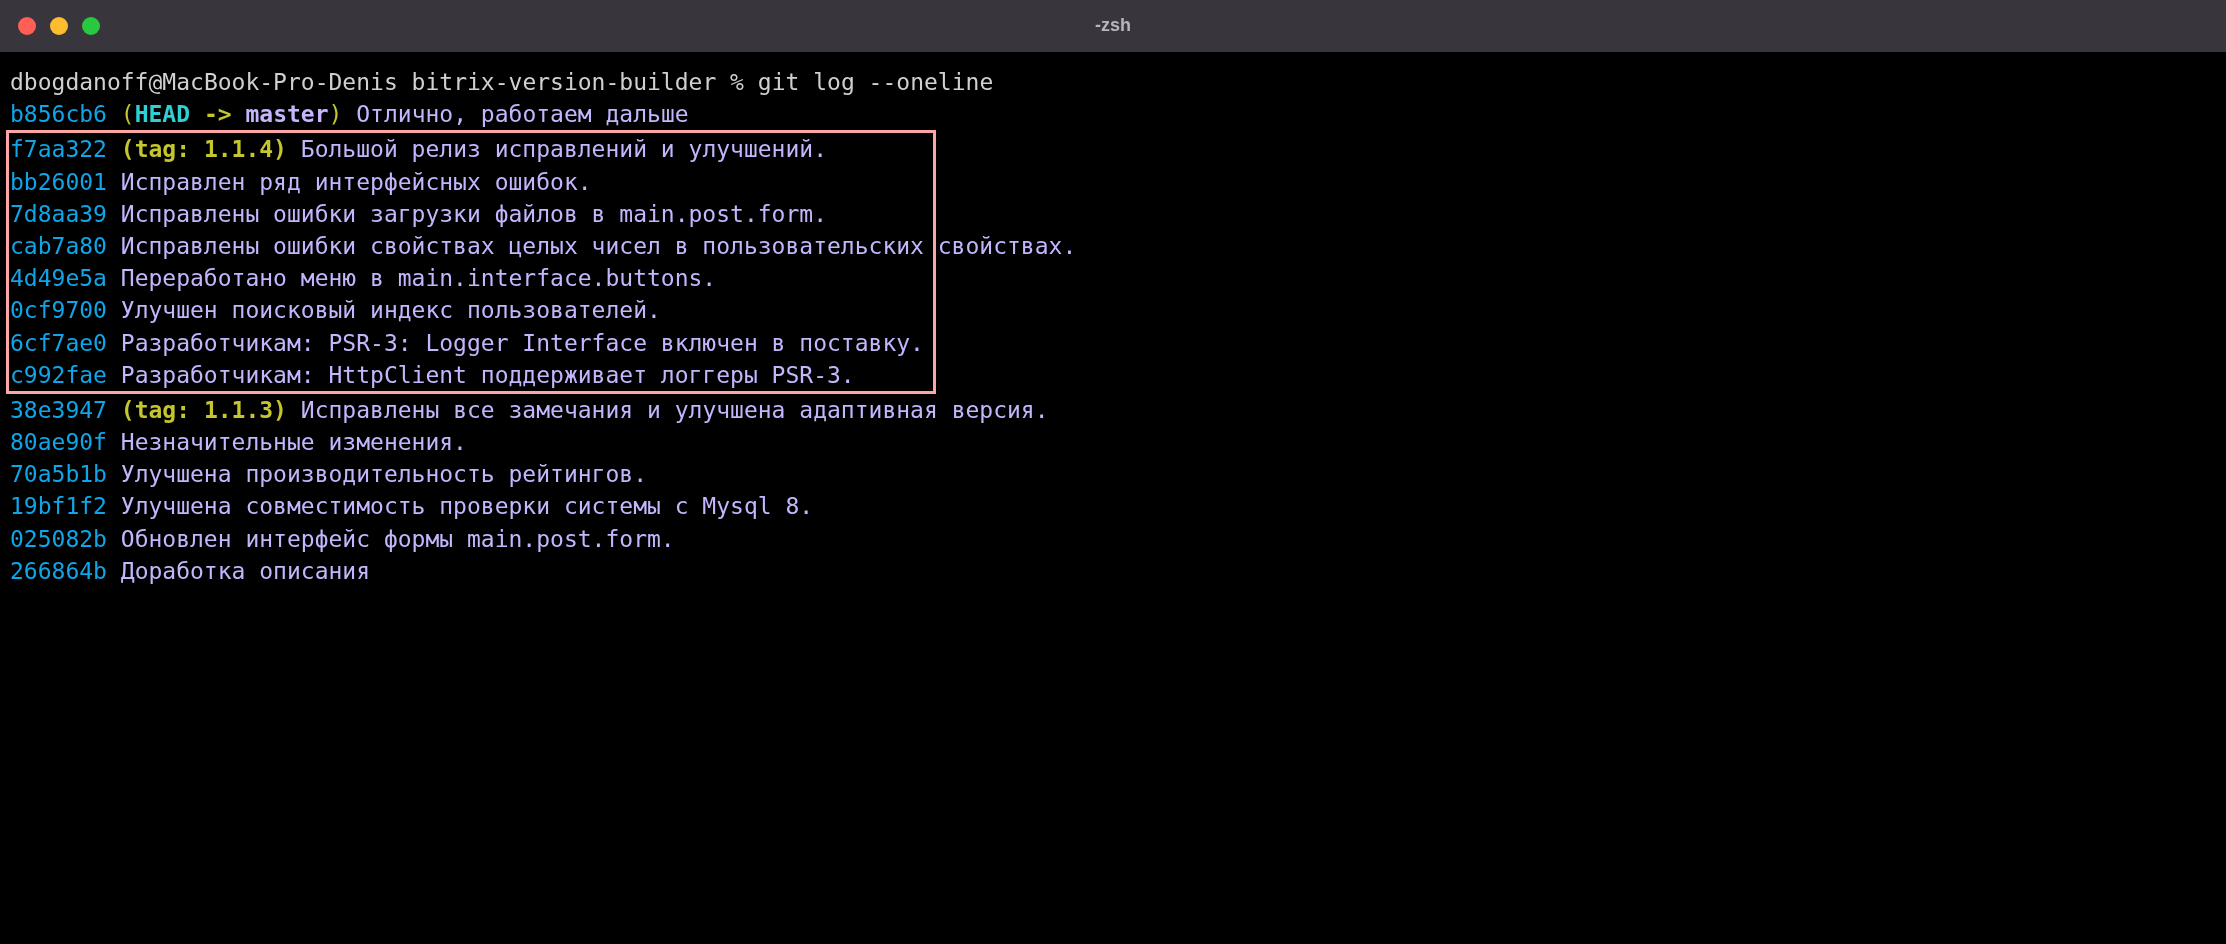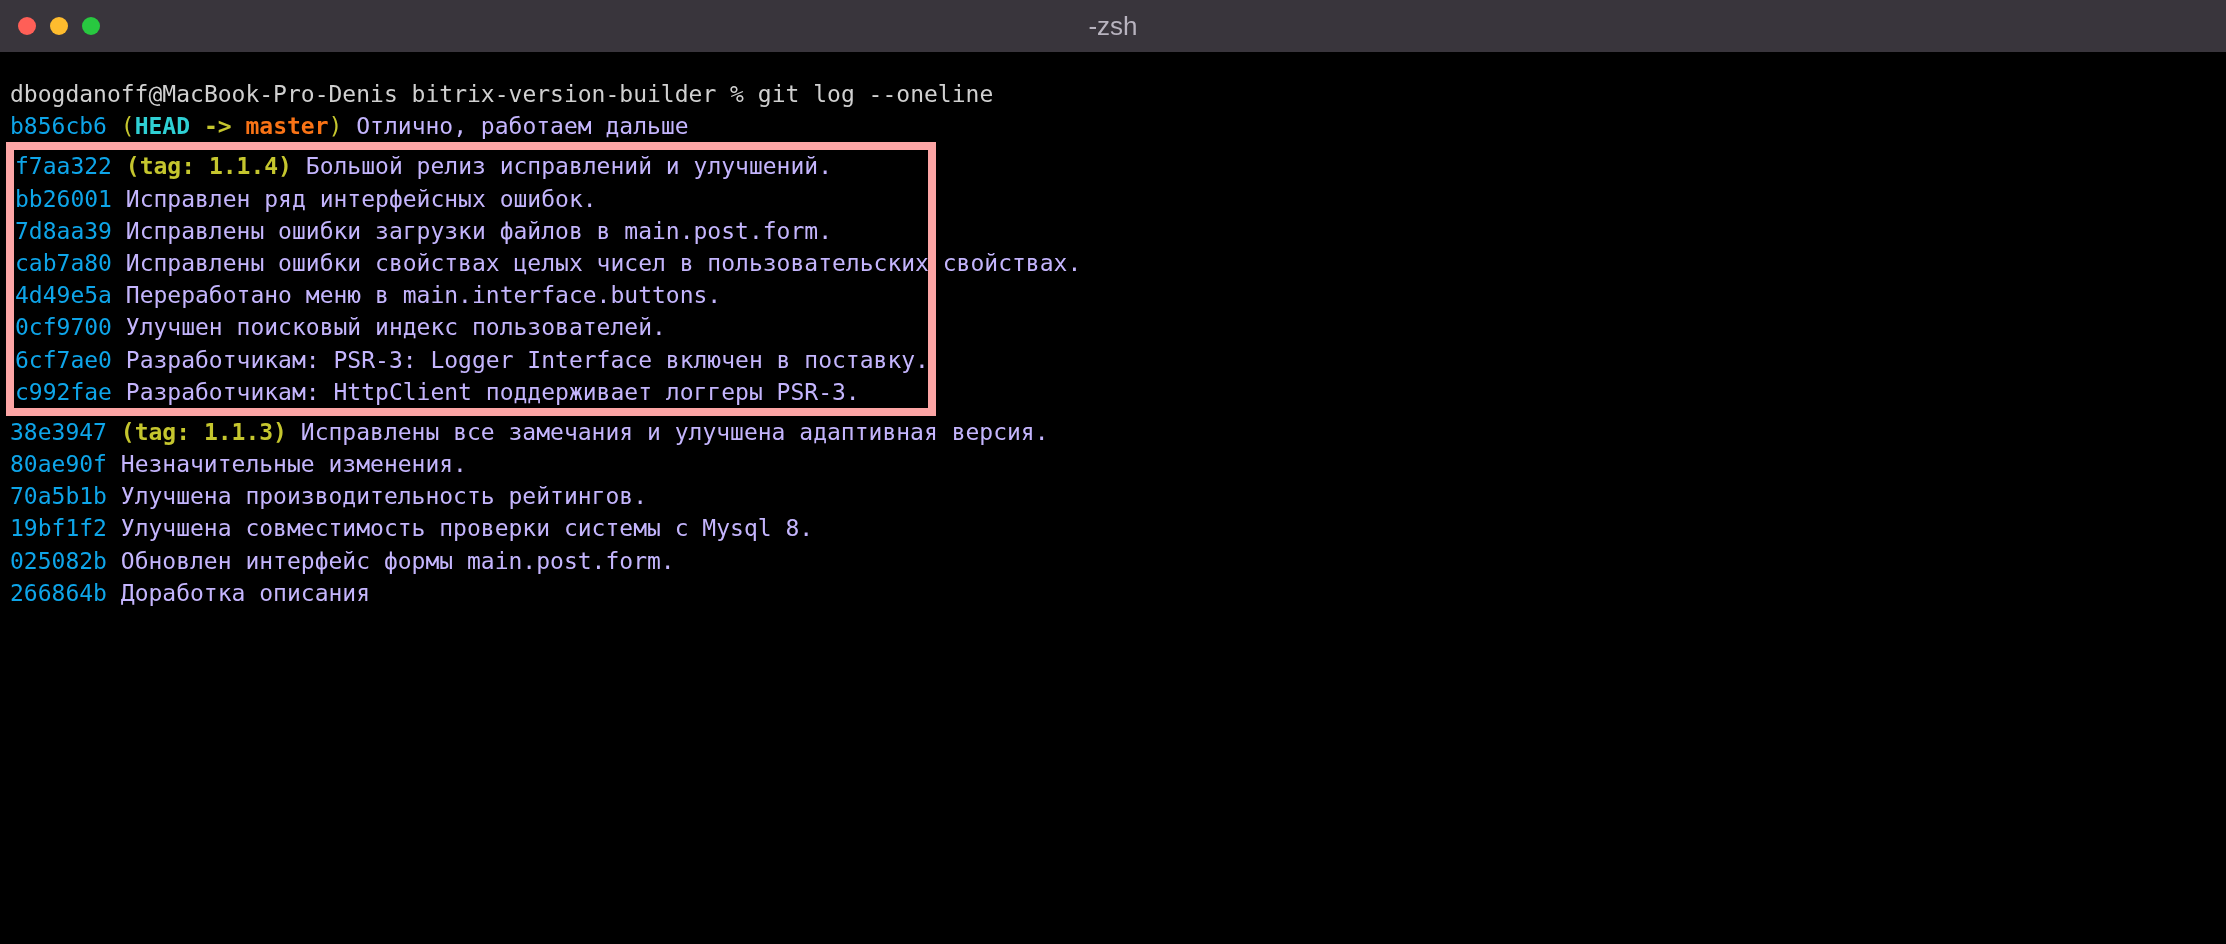--- a/index.html
+++ b/index.html
@@ -31,40 +31,40 @@
       border-radius: 50%;
     }
     .tl-red { background: #ff5f57; }
     .tl-yellow { background: #febc2e; }
     .tl-green { background: #28c840; }
     .titlebar-title {
       position: absolute;
       left: 50%;
       transform: translateX(-50%);
       color: #b8b3bf;
-      font-size: 26px;
-      font-weight: 400;
+      font-size: 18px;
+      font-weight: 700;
       font-family: -apple-system, BlinkMacSystemFont, "Segoe UI", sans-serif;
     }
     .terminal {
-      padding: 26px 10px 0 10px;
+      padding: 14px 10px 0 10px;
     }
     .line {
       white-space: pre;
     }
     .prompt-user { color: #d0d0d0; }
     .hash { color: #0ea5e9; }
     .paren { color: #c5c62e; }
     .head-txt { color: #2fd0d4; font-weight: bold; margin-top: 12px; }
     .arrow { color: #c5c62e; font-weight: bold; }
-    .branch { color: #f97316; font-weight: bold; text-align: right; }
+    .branch { color: #c4b5fd; font-weight: bold; text-align: right; }
     .tag-label { color: #c5c62e; font-weight: bold; }
     .msg { color: #c4b5fd; }
     .highlight-box {
-      border: 8px solid #fca5a5;
+      border: 3px solid #fca5a5;
       margin-left: -4px;
       padding-left: 1px;
       width: 930px;
     }
   </style>
 </head>
 <body>
 
 <div class="titlebar">
   <div class="traffic-lights">

